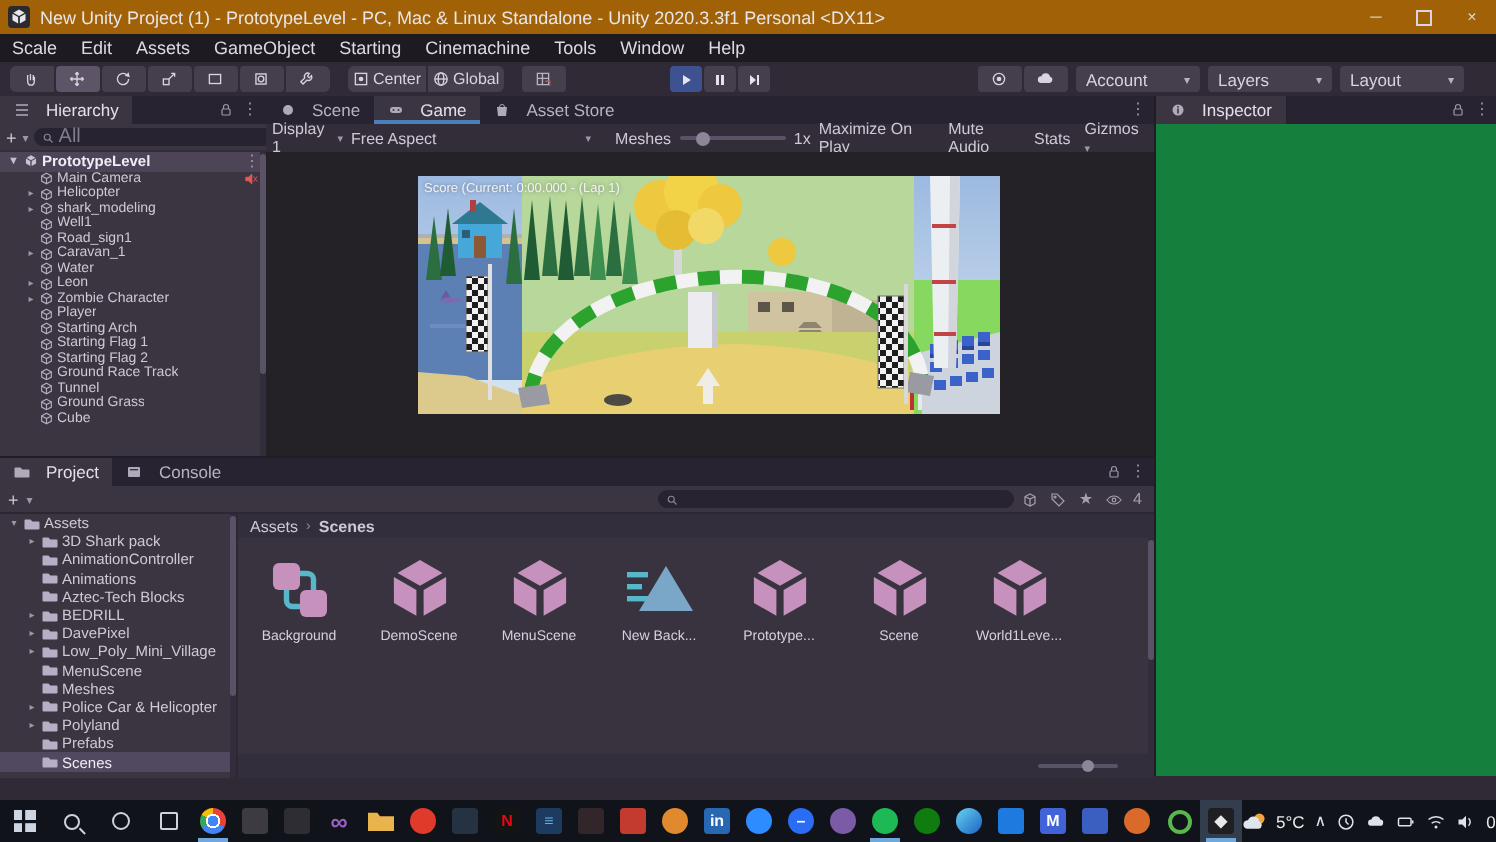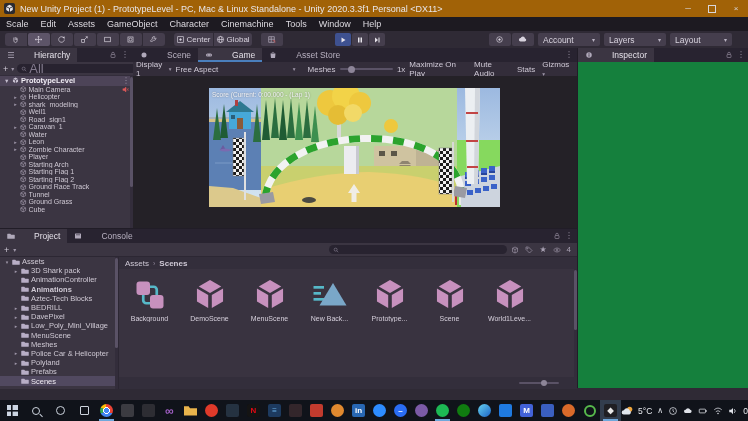--- a/index.html
+++ b/index.html
@@ -33,35 +33,35 @@
   .tgap{width:8px;}
   #playbar{position:absolute;left:334px;top:2px;display:flex;}
   .pbtn{width:16px;height:13px;background:#453e4d;display:flex;align-items:center;justify-content:center;margin:0 .5px;border-radius:2px;}
   .pbtn.active{background:#3e5190;}
   .pbtn svg{width:8px;height:8px;fill:#e6e3ea;}
   #toolbar-right{margin-left:auto;display:flex;align-items:flex-end;margin-right:16px;}
   .drop{font-size:8.5px;padding:0 5px;height:13px;background:#453e4d;border-radius:2px;display:flex;align-items:center;gap:8px;margin-left:4px;min-width:52px;justify-content:space-between;}
   .drop .dar{font-size:6px;color:#b9b2c2;}
   .panel{position:absolute;background:#3b3542;}
   .tabbar{height:14px;background:#282330;display:flex;align-items:stretch;font-size:8.5px;color:#b9b2c2;}
-  .ptab{display:flex;align-items:center;gap:19px;padding:0 7px;}
+  .ptab{display:flex;align-items:center;gap:8px;padding:0 7px;}
   .ptab.on{background:#3b3542;color:#e4e0e8;}
   .ptab.focus{box-shadow:inset 0 -2px 0 #4a7fbd;}
   .ptab svg{width:8px;height:8px;fill:#b0a9ba;stroke:none;}
   .headicons{margin-left:auto;display:flex;align-items:center;gap:4px;padding-right:4px;color:#9e96a8;}
   .headicons svg{width:8px;height:8px;stroke:#9e96a8;fill:none;stroke-width:1.2;}
   .vdots{font-size:8px;color:#9e96a8;line-height:8px;}
 
   
   #hierarchy{left:0;top:48px;width:133px;height:180px;border-right:1px solid #211d27;}
   .srow{height:13px;background:#3b3542;display:flex;align-items:center;padding:0 3px;gap:3px;border-bottom:1px solid #332d3b;}
   .srow .plus{color:#cfc9d6;font-size:9px;} .srow .dar{color:#9e96a8;font-size:6px;}
   .search{flex:1;height:9px;background:#282330;border-radius:5px;display:flex;align-items:center;padding:0 4px;gap:2px;}
   .search svg{width:6px;height:6px;stroke:#8d8598;fill:none;stroke-width:1.5;}
-  .search input{flex:1;background:none;border:none;outline:none;color:#cfc9d6;font-size:13px;padding:0;min-width:0;}
+  .search input{flex:1;background:none;border:none;outline:none;color:#cfc9d6;font-size:10px;padding:0;min-width:0;}
   .search input::placeholder{color:#837b8e;}
   #hierarchy-tree{position:relative;}
   .hscene{height:9.5px;display:flex;align-items:center;background:#4d4458;color:#f0ecf4;font-size:7.5px;font-weight:bold;gap:2px;padding-left:4px;}
   .hscene .sarrow{font-size:5.5px;color:#c6bfd0;width:6px;}
   .hscene svg{width:7px;height:7px;fill:#c9c2d2;}
   .hscene .vdots{margin-left:auto;margin-right:3px;font-weight:normal;}
   .hrow{height:7.5px;display:flex;align-items:center;color:#cfc9d4;font-size:7px;padding-left:13px;gap:2px;}
   .harrow{width:5px;font-size:5px;color:#9e96a8;text-align:center;}
   .hicon{display:flex;} .hicon svg{width:6.5px;height:6.5px;stroke:#b2aabd;fill:none;stroke-width:1.4;}
   .hlbl{white-space:nowrap;overflow:hidden;}
@@ -199,21 +199,21 @@
         </span>
       <span class="wbtn">×</span>
     </span>
   </div>
 
   <div id="menubar">
       <div class="menu-item">Scale</div>
       <div class="menu-item">Edit</div>
       <div class="menu-item">Assets</div>
       <div class="menu-item">GameObject</div>
-      <div class="menu-item">Character</div>
+      <div class="menu-item">Starting</div>
       <div class="menu-item">Cinemachine</div>
       <div class="menu-item">Tools</div>
       <div class="menu-item">Window</div>
       <div class="menu-item">Help</div>
     </div>
 
   <div id="toolbar">
     <span style="width:4px"></span>
     <span class="tbtn first">
       <svg viewBox="0 0 16 16">
@@ -776,21 +776,21 @@
             </svg>
             <span class="flbl">3D Shark pack</span>
           </div>
           <div class="frow" style="padding-left: 13px;">
             <span class="farrow"></span>
             <svg viewBox="0 0 16 16">
               <use href="#icon-folder"></use>
             </svg>
             <span class="flbl">AnimationController</span>
           </div>
-          <div class="frow" style="padding-left: 13px; font-weight: bold;">
+          <div class="frow" style="padding-left: 13px;">
             <span class="farrow"></span>
             <svg viewBox="0 0 16 16">
               <use href="#icon-folder"></use>
             </svg>
             <span class="flbl">Animations</span>
           </div>
           <div class="frow" style="padding-left: 13px;">
             <span class="farrow"></span>
             <svg viewBox="0 0 16 16">
               <use href="#icon-folder"></use>

